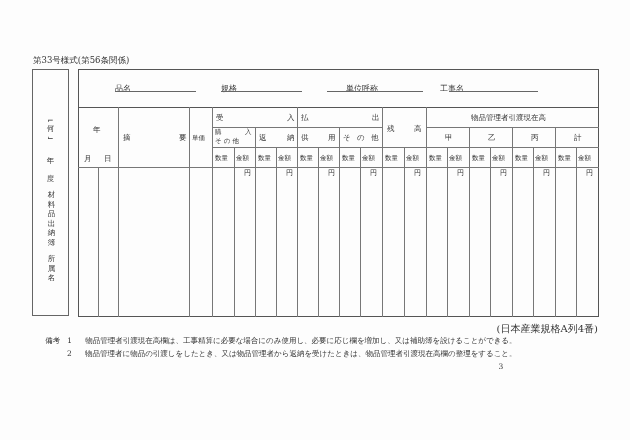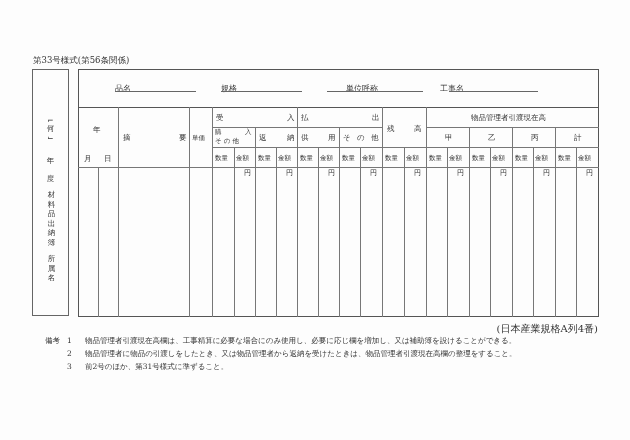--- a/index.html
+++ b/index.html
@@ -16,21 +16,21 @@
   .hline { position: absolute; height: 0; border-top: 1px solid #777; }
   .vline { position: absolute; width: 0; border-left: 1px solid #777; }
   .lbl { position: absolute; font-size: 7.5px; white-space: nowrap; }
   .small { font-size: 6.5px; }
   .field-label { position: absolute; top: 83px; font-size: 8px; }
   .field-line { position: absolute; top: 91px; height: 0; border-top: 1px solid #666; }
   .field-input { position: absolute; top: 81px; height: 10px; background: transparent; border: none; outline: none; font-size: 8px; padding: 0; }
   .yen { position: absolute; top: 168px; font-size: 7px; }
   .note-std { right: 32px; top: 322px; font-size: 10px; }
   .notes { left: 45px; top: 334px; font-size: 7.5px; line-height: 13px; }
-  .note-row { display: flex; white-space: nowrap; }
+  .note-row { display: flex; white-space: nowrap; justify-content: flex-end; }
   .note-head { width: 22px; }
   .note-num { width: 18px; }
 </style>
 </head>
 <body>
 
 <div class="abs form-title">第33号様式(第56条関係)</div>
 
 <div class="abs side-box">
   <div class="side-bracket" style="top:46px;">⌐</div>
@@ -162,15 +162,14 @@
     <span>物品管理者引渡現在高欄は、工事精算に必要な場合にのみ使用し、必要に応じ欄を増加し、又は補助簿を設けることができる。</span>
   </div>
   <div class="note-row">
     <span class="note-head"></span>
     <span class="note-num">2</span>
     <span>物品管理者に物品の引渡しをしたとき、又は物品管理者から返納を受けたときは、物品管理者引渡現在高欄の整理をすること。</span>
   </div>
   <div class="note-row">
     <span class="note-head"></span>
     <span class="note-num">3</span>
-    <span>前2号のほか、第31号様式に準ずること。</span>
   </div>
 </div>
 
 </body></html>

